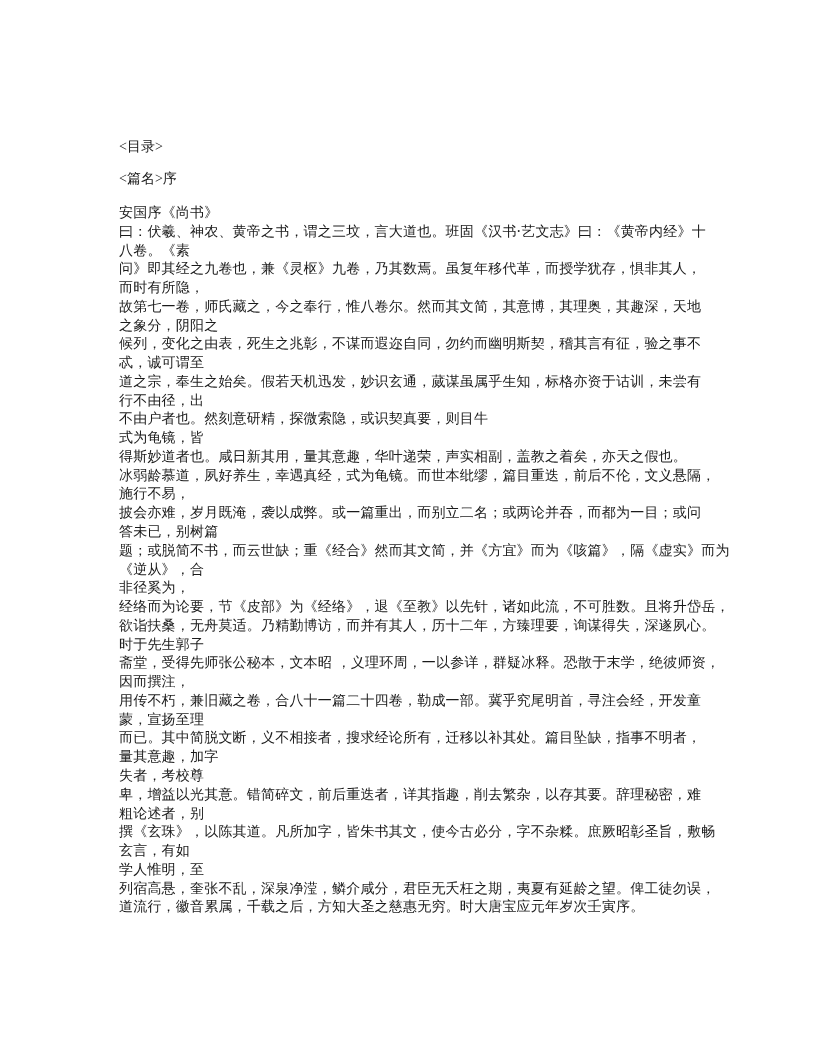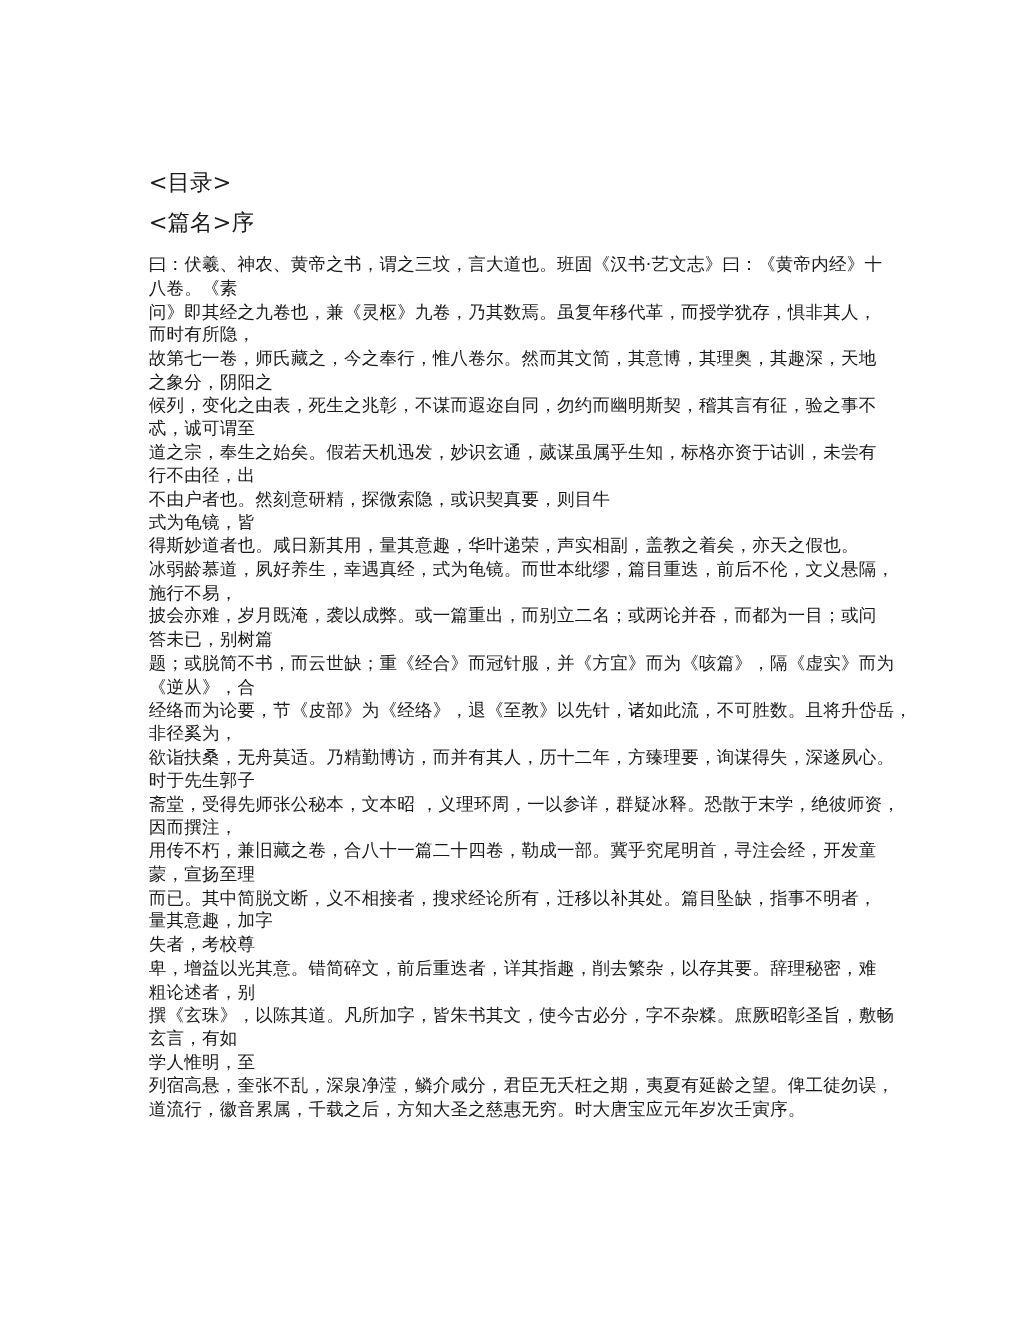--- a/index.html
+++ b/index.html
@@ -1,52 +1,53 @@
 <!DOCTYPE html>
 <html><head>
 <meta charset="utf-8">
 <style>
   html, body { margin: 0; padding: 0; background: #ffffff; }
   body { width: 816px; height: 1056px; position: relative; overflow: hidden;
          font-family: "DejaVu Serif", "Liberation Serif", serif; color: #1a1a1a; }
   .page { position: absolute; left: 119px; top: 0; width: 600px; }
-  .heading { position: absolute; left: 0; font-size: 18px; line-height: 18px; white-space: nowrap; }
+  .heading { position: absolute; left: 0; font-size: 14px; line-height: 18px; white-space: nowrap; font-family: Liberation Serif, serif; }
   .h-toc { top: 138px; }
   .h-title { top: 170px; }
   .body-text { position: absolute; left: 0; top: 203px; width: 600px; }
   .line { font-size: 14px; line-height: 18.77px; height: 18.77px; white-space: nowrap; letter-spacing: 0.2px; }
 </style>
 </head>
 <body>
 
 <div class="page">
   <div class="heading h-toc">&lt;目录&gt;</div>
   <div class="heading h-title">&lt;篇名&gt;序</div>
   <div class="body-text">
+    <div class="line">安国序《尚书》</div>
     <div class="line">曰：伏羲、神农、黄帝之书，谓之三坟，言大道也。班固《汉书·艺文志》曰：《黄帝内经》十</div>
     <div class="line">八卷。《素</div>
     <div class="line">问》即其经之九卷也，兼《灵枢》九卷，乃其数焉。虽复年移代革，而授学犹存，惧非其人，</div>
     <div class="line">而时有所隐，</div>
     <div class="line">故第七一卷，师氏藏之，今之奉行，惟八卷尔。然而其文简，其意博，其理奥，其趣深，天地</div>
     <div class="line">之象分，阴阳之</div>
     <div class="line">候列，变化之由表，死生之兆彰，不谋而遐迩自同，勿约而幽明斯契，稽其言有征，验之事不</div>
     <div class="line">忒，诚可谓至</div>
     <div class="line">道之宗，奉生之始矣。假若天机迅发，妙识玄通，蒇谋虽属乎生知，标格亦资于诂训，未尝有</div>
     <div class="line">行不由径，出</div>
     <div class="line">不由户者也。然刻意研精，探微索隐，或识契真要，则目牛</div>
     <div class="line">式为龟镜，皆</div>
     <div class="line">得斯妙道者也。咸日新其用，量其意趣，华叶递荣，声实相副，盖教之着矣，亦天之假也。</div>
     <div class="line">冰弱龄慕道，夙好养生，幸遇真经，式为龟镜。而世本纰缪，篇目重迭，前后不伦，文义悬隔，</div>
     <div class="line">施行不易，</div>
     <div class="line">披会亦难，岁月既淹，袭以成弊。或一篇重出，而别立二名；或两论并吞，而都为一目；或问</div>
     <div class="line">答未已，别树篇</div>
-    <div class="line">题；或脱简不书，而云世缺；重《经合》而冠针服，并《方宜》而为《咳篇》，隔《虚实》而为</div>
+    <div class="line">题；或脱简不书，而云世缺；重《经合》然而其文简，并《方宜》而为《咳篇》，隔《虚实》而为</div>
     <div class="line">《逆从》，合</div>
+    <div class="line">非径奚为，</div>
     <div class="line">经络而为论要，节《皮部》为《经络》，退《至教》以先针，诸如此流，不可胜数。且将升岱岳，</div>
-    <div class="line">非径奚为，</div>
     <div class="line">欲诣扶桑，无舟莫适。乃精勤博访，而并有其人，历十二年，方臻理要，询谋得失，深遂夙心。</div>
     <div class="line">时于先生郭子</div>
     <div class="line">斋堂，受得先师张公秘本，文本昭 ，义理环周，一以参详，群疑冰释。恐散于末学，绝彼师资，</div>
     <div class="line">因而撰注，</div>
     <div class="line">用传不朽，兼旧藏之卷，合八十一篇二十四卷，勒成一部。冀乎究尾明首，寻注会经，开发童</div>
     <div class="line">蒙，宣扬至理</div>
     <div class="line">而已。其中简脱文断，义不相接者，搜求经论所有，迁移以补其处。篇目坠缺，指事不明者，</div>
     <div class="line">量其意趣，加字</div>
     <div class="line">失者，考校尊</div>
     <div class="line">卑，增益以光其意。错简碎文，前后重迭者，详其指趣，削去繁杂，以存其要。辞理秘密，难</div>

